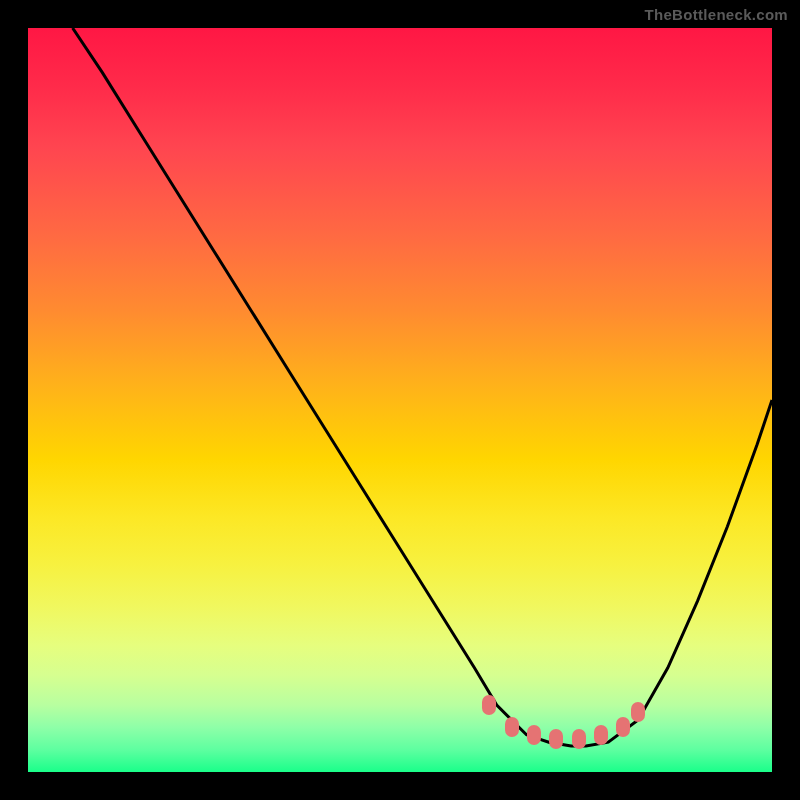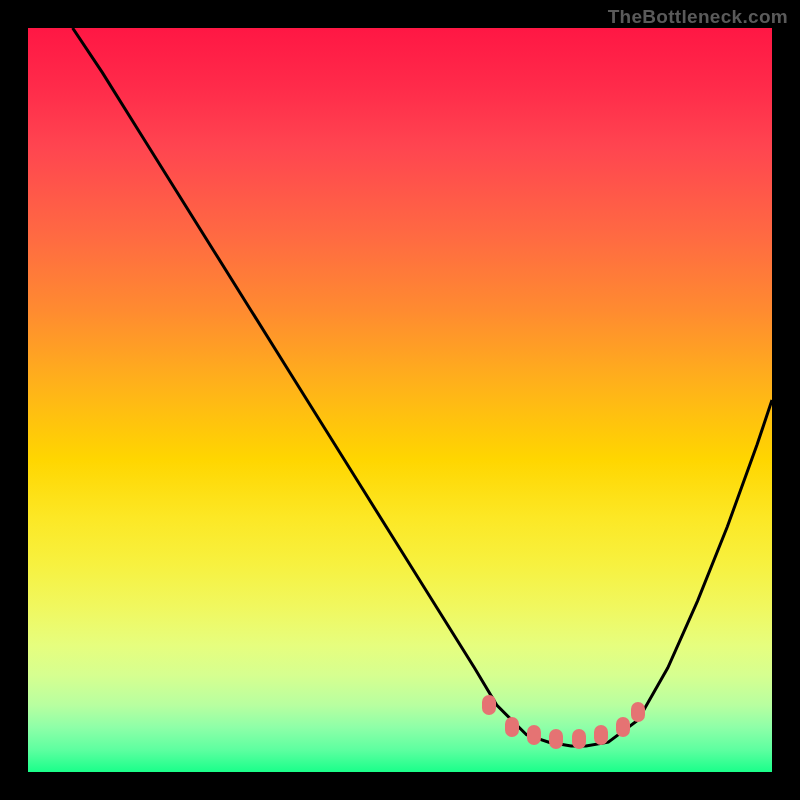--- a/index.html
+++ b/index.html
@@ -1,17 +1,17 @@
 <!DOCTYPE html>
 <html><head>
 <meta charset="utf-8">
 <style>
   * { margin: 0; padding: 0; box-sizing: border-box; }
   body { width: 800px; height: 800px; background: #000; position: relative; font-family: Arial, sans-serif; }
-  .watermark { position: absolute; top: 6px; right: 12px; color: #5a5a5a; font-size: 19px; font-weight: bold; letter-spacing: 0.3px; z-index: 10; }
+  .watermark { position: absolute; top: 6px; right: 12px; color: #5a5a5a; font-size: 15px; font-weight: bold; letter-spacing: 0.3px; z-index: 10; }
   .plot-area { position: absolute; left: 28px; top: 28px; width: 744px; height: 744px; }
   .gradient-bg { position: absolute; width: 100%; height: 100%; background: linear-gradient(to bottom,
       #ff1744 0%,
       #ff2b4a 8%,
       #ff4550 16%,
       #ff6a42 28%,
       #ff8b30 38%,
       #ffb21a 48%,
       #ffd600 58%,
       #fce826 66%,

